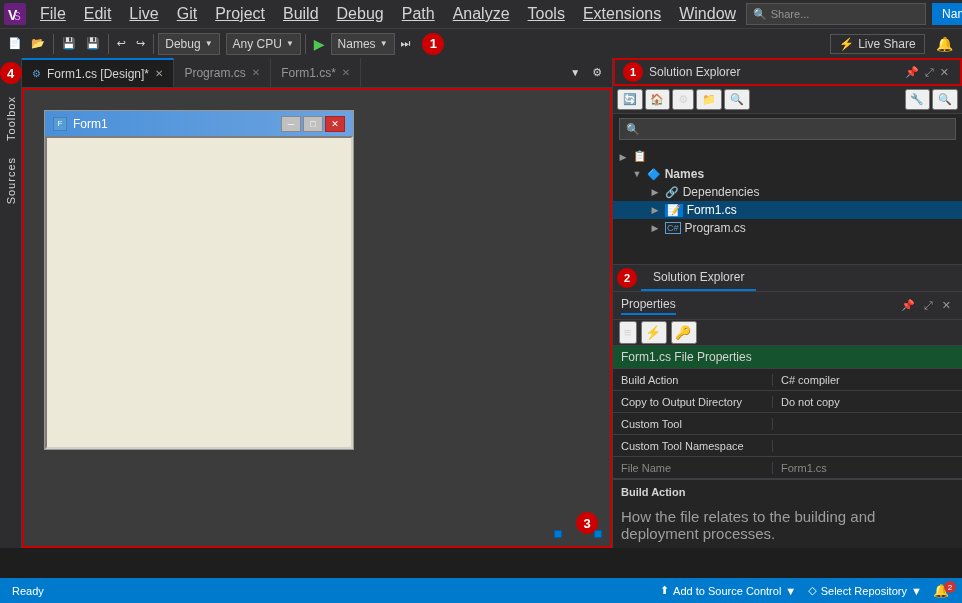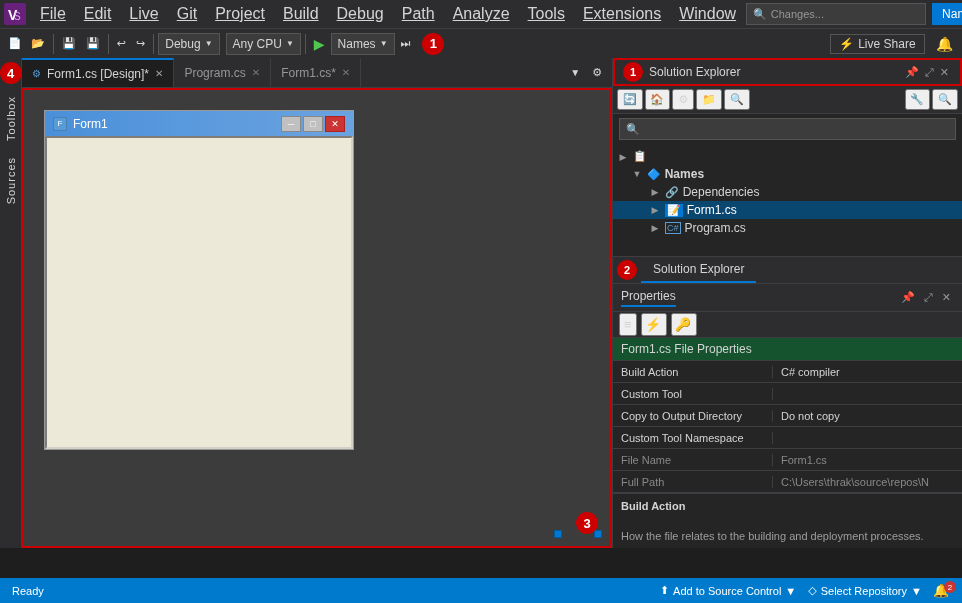--- a/index.html
+++ b/index.html
@@ -84,21 +84,21 @@
     .props-btn { color: #d4d4d4; font-size: 13px; cursor: pointer; padding: 2px 3px; }
     .props-file-title { padding: 4px 8px; font-size: 12px; color: #d4d4d4; border-bottom: 1px solid #3e3e42; background: #14532d; }
     .props-grid { flex: 1; overflow-y: auto; }
     .props-row { display: flex; align-items: center; height: 22px; border-bottom: 1px solid #3e3e42; }
     .prop-name { width: 160px; padding: 0 8px; color: #d4d4d4; font-size: 11px; border-right: 1px solid #3e3e42; flex-shrink: 0; }
     .prop-name.dimmed { color: #888; }
     .prop-value { flex: 1; padding: 0 8px; color: #d4d4d4; font-size: 11px; }
     .prop-value.dimmed { color: #888; }
     .prop-description { padding: 6px 8px; background: #252526; border-top: 1px solid #3e3e42; }
     .prop-desc-label { font-weight: bold; font-size: 11px; color: #d4d4d4; }
-    .prop-desc-text { font-size: 11px; color: #9d9d9d; margin-top: 18px; }
+    .prop-desc-text { font-size: 15px; color: #9d9d9d; margin-top: 10px; }
 
     
     .status-bar { display: flex; align-items: center; background: #007acc; height: 25px; padding: 0 8px; gap: 8px; position: absolute; bottom: 0; left: 0; right: 0; }
     .status-item { color: white; font-size: 11px; cursor: pointer; padding: 0 4px; display: flex; align-items: center; gap: 4px; }
 
     
     .circle-badge { width: 22px; height: 22px; border-radius: 50%; background: #cc0000; color: white; font-size: 13px; font-weight: bold; display: flex; align-items: center; justify-content: center; position: absolute; z-index: 10; border: 2px solid #cc0000; }
 
     
     .liveshare-btn { display: flex; align-items: center; gap: 4px; color: #d4d4d4; font-size: 12px; cursor: pointer; padding: 2px 8px; border: 1px solid #555; }
@@ -126,21 +126,21 @@
   <span class="menu-item">Debug</span>
   <span class="menu-item">Path</span>
   <span class="menu-item">Analyze</span>
   <span class="menu-item">Tools</span>
   <span class="menu-item">Extensions</span>
   <span class="menu-item">Window</span>
 
   <div style="margin-left:auto;display:flex;align-items:center;gap:6px;">
     <div class="search-box" style="width:180px;height:22px;background:#3c3c3c;border:1px solid #555;display:flex;align-items:center;gap:4px;padding:0 6px;">
       <span style="color:#969696;font-size:11px;">🔍</span>
-      <span style="color:#969696;font-size:11px;">Changes...</span>
+      <span style="color:#969696;font-size:11px;">Share...</span>
     </div>
     <div style="background:#0078d4;color:white;padding:2px 10px;height:22px;display:flex;align-items:center;font-size:12px;">Names</div>
     <span style="color:#969696;font-size:14px;cursor:pointer;">─</span>
     <span style="color:#969696;font-size:11px;cursor:pointer;">□</span>
     <span style="color:#969696;font-size:11px;cursor:pointer;">✕</span>
   </div>
 </div>
 
 <div class="toolbar">
   <button class="toolbar-btn">📄</button>
@@ -322,38 +322,34 @@
         <button class="props-btn">⚡</button>
         <button class="props-btn">🔑</button>
       </div>
       <div class="props-file-title">Form1.cs  File Properties</div>
       <div class="props-grid">
         <div class="props-row">
           <span class="prop-name">Build Action</span>
           <span class="prop-value">C# compiler</span>
         </div>
         <div class="props-row">
+          <span class="prop-name">Copy to Output Directory</span>
+          <span class="prop-value">Do not copy</span>
+        </div>
+        <div class="props-row">
           <span class="prop-name">Custom Tool</span>
           <span class="prop-value"></span>
         </div>
         <div class="props-row">
-          <span class="prop-name">Copy to Output Directory</span>
-          <span class="prop-value">Do not copy</span>
-        </div>
-        <div class="props-row">
           <span class="prop-name">Custom Tool Namespace</span>
           <span class="prop-value"></span>
         </div>
         <div class="props-row">
           <span class="prop-name dimmed">File Name</span>
           <span class="prop-value dimmed">Form1.cs</span>
-        </div>
-        <div class="props-row">
-          <span class="prop-name dimmed">Full Path</span>
-          <span class="prop-value dimmed" style="overflow:hidden;white-space:nowrap;text-overflow:ellipsis;">C:\Users\thrak\source\repos\N</span>
         </div>
       </div>
       <div class="prop-description">
         <div class="prop-desc-label">Build Action</div>
         <div class="prop-desc-text">How the file relates to the building and deployment processes.</div>
       </div>
     </div>
   </div>
 </div>
 

